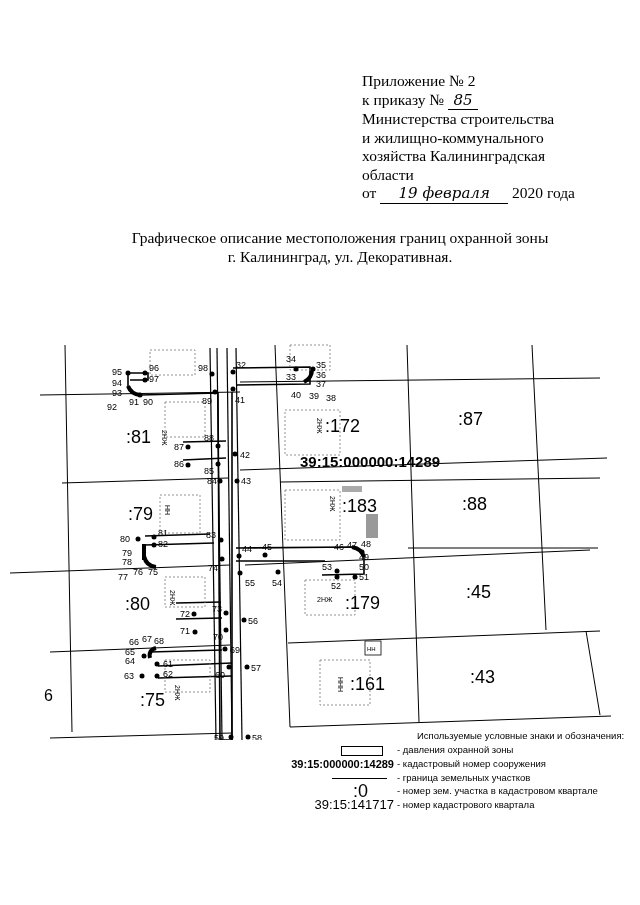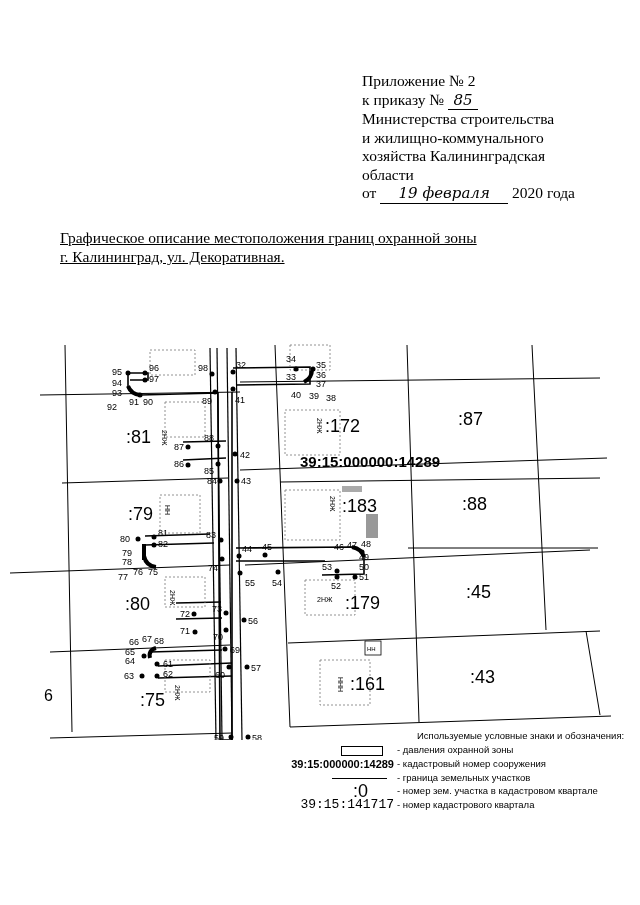--- a/index.html
+++ b/index.html
@@ -1,21 +1,21 @@
 <!DOCTYPE html>
 <html><head>
 <meta charset="utf-8">
 <style>
   html, body { margin:0; padding:0; background:#ffffff; }
   body { width:640px; height:905px; position:relative; overflow:hidden; font-family:"Liberation Serif", serif; color:#000; }
   .appendix { position:absolute; left:362px; top:72px; width:260px; font-size:15.5px; line-height:18.5px; }
   .appendix .line { white-space:nowrap; }
   .hand { font-family:"DejaVu Serif", serif; font-style:italic; font-size:15px; }
   .uline { display:inline-block; border-bottom:1px solid #000; text-align:center; }
-  .title { position:absolute; left:60px; top:228px; width:560px; font-size:15.5px; line-height:19px;text-decoration:underline; }
+  .title { position:absolute; left:60px; top:228px; width:560px; text-align:center; font-size:15.5px; line-height:19px; }
   svg.map { position:absolute; left:0; top:340px; }
   .legend { position:absolute; left:290px; top:730px; width:340px; font-family:"Liberation Sans", sans-serif; }
   .lg-head { position:absolute; left:107px; top:0px; font-size:9.5px; white-space:nowrap;padding-left:20px; }
   .lg-row { position:absolute; left:0; width:340px; height:14px; }
   .lg-sym { position:absolute; right:215px; text-align:right; white-space:nowrap; }
   .lg-txt { position:absolute; left:107px; font-size:9.5px; white-space:nowrap; }
 </style>
 </head>
 <body>
 
@@ -271,16 +271,16 @@
   </div>
   <div class="lg-row" style="top:42px;">
     <div class="lg-sym" style="right:243px; top:6px; width:55px; border-top:1px solid #000;"></div>
     <div class="lg-txt">- граница земельных участков</div>
   </div>
   <div class="lg-row" style="top:55px;">
     <div class="lg-sym" style="right:262px; top:-4px; font-size:18px;">:0</div>
     <div class="lg-txt">- номер зем. участка в кадастровом квартале</div>
   </div>
   <div class="lg-row" style="top:69px;">
-    <div class="lg-sym" style="right:236px; top:-2px; font-size:13px;font-family:Liberation Mono, monospace;">39:15:141717</div>
+    <div class="lg-sym" style="right:236px; top:-2px; font-size:13px;">39:15:141717</div>
     <div class="lg-txt">- номер кадастрового квартала</div>
   </div>
 </div>
 
 </body></html>

